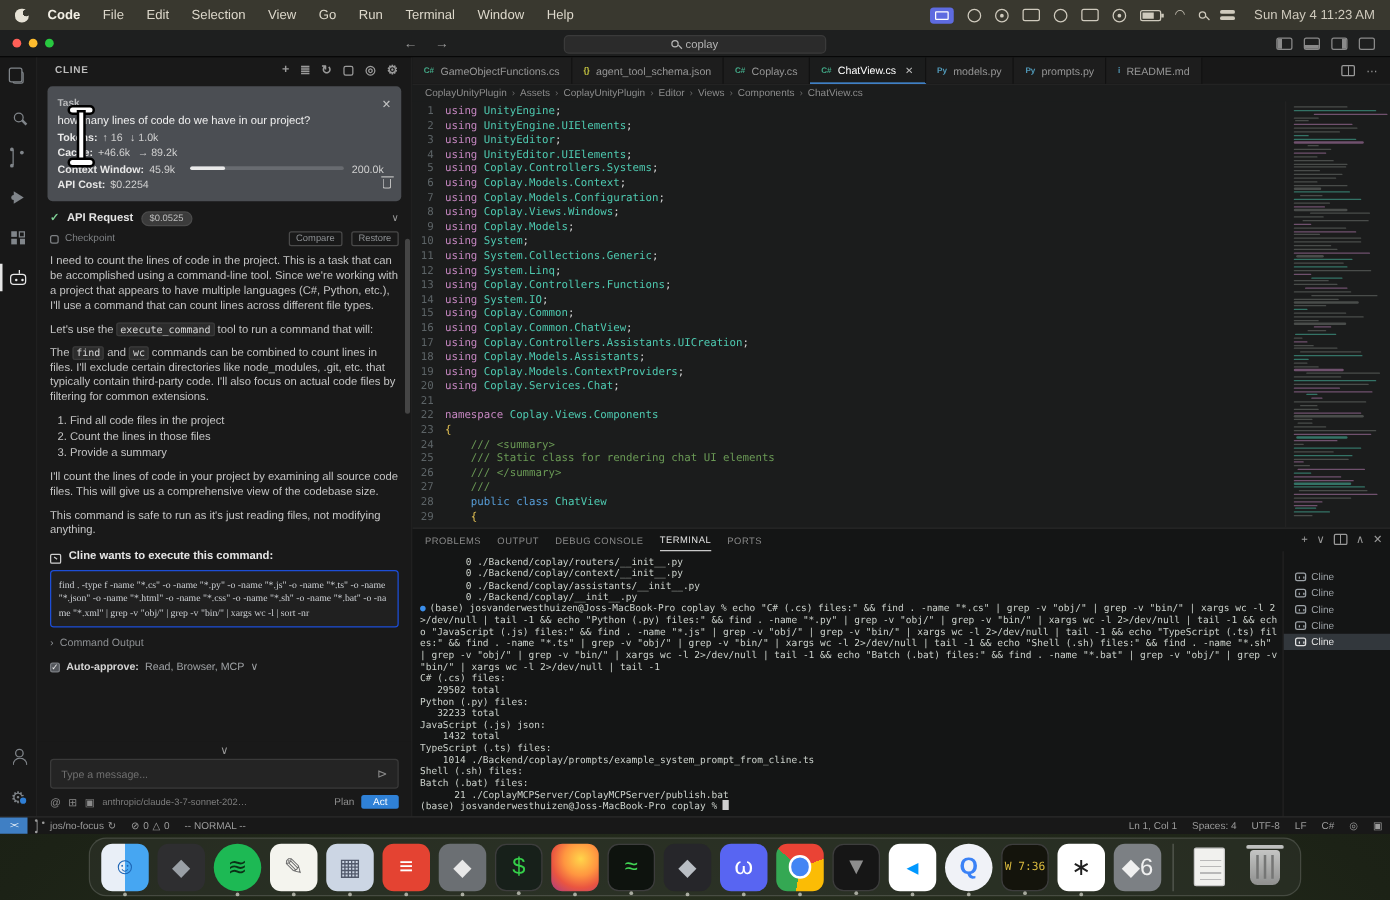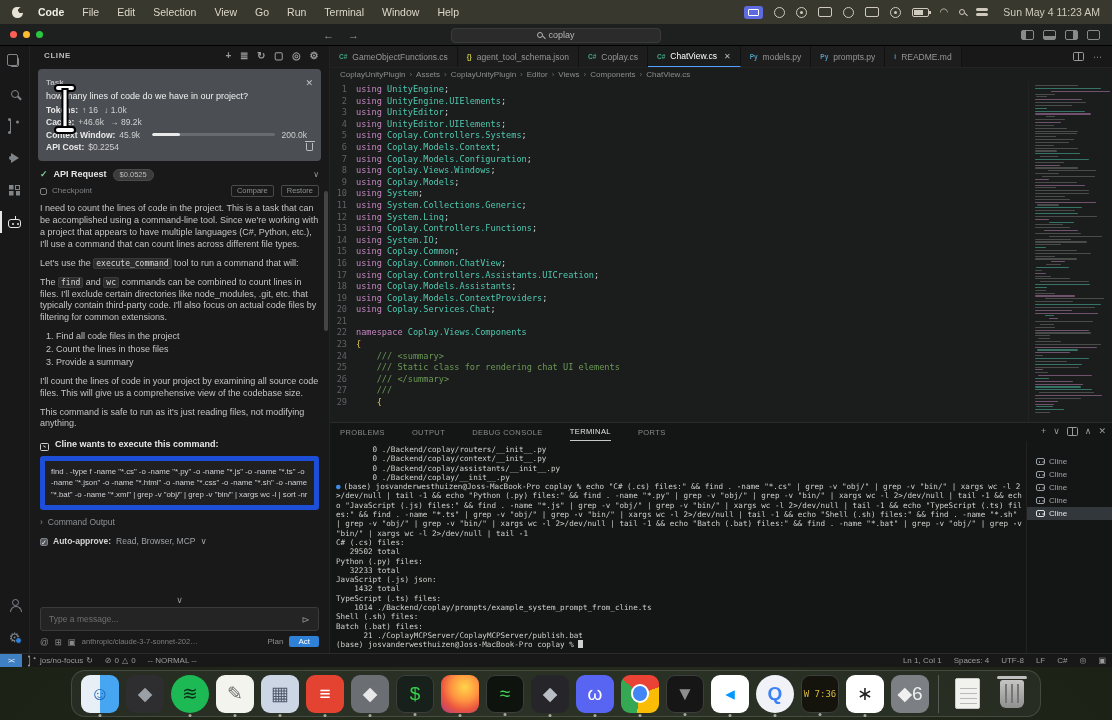--- a/index.html
+++ b/index.html
@@ -110,22 +110,22 @@
   .chk-btn{border:1px solid #4a4a4a;border-radius:2px;padding:0 5px;color:#8d9093;font-size:7.5px;}
   .chk-btn:last-child{margin-left:2px;}
   .chk-spacer{margin-left:auto;}
   .sb-p{margin:0 0 7px 0;}
   .code-pill{font-family:"DejaVu Sans Mono",monospace;font-size:8px;background:#2c2c2c;border:1px solid #3a3a3a;border-radius:2px;padding:0 2px;color:#d8d8d8;}
   .sb-ol{margin:0 0 7px 0;padding-left:16px;}
   .sb-ol li{margin:1px 0;}
   .cmd-header{display:flex;align-items:flex-end;gap:6px;font-weight:bold;color:#e6e6e6;margin:9px 0 5px 0;}
   .ic-term{width:9px;height:8px;border:1px solid #cfcfcf;border-radius:1.5px;position:relative;flex:none;}
   .ic-term::before{content:'';position:absolute;left:1.5px;top:1.5px;width:3px;height:1px;background:#cfcfcf;transform:rotate(35deg);}
-  .cmd-block{background:#202020;border:5px solid #1d4ed8;border-radius:3px;padding:5px 6px;
-    font-family:Liberation Sans, sans-serif;font-size:7.8px;line-height:1.45;color:#cdd0d4;word-break:break-all;white-space:pre-wrap;margin-bottom:7px;}
+  .cmd-block{background:#202020;border:1px solid #1d4ed8;border-radius:3px;padding:5px 6px;
+    font-family:Liberation Serif, serif;font-size:7.8px;line-height:1.45;color:#cdd0d4;word-break:break-all;white-space:pre-wrap;margin-bottom:7px;}
   .out-row{color:#8d9093;font-size:8.5px;display:flex;align-items:center;gap:5px;margin-bottom:8px;}
   .auto-row{display:flex;align-items:center;gap:5px;font-size:8.5px;color:#9fa2a5;}
   .auto-chk{width:8px;height:8px;background:#53565b;border:1px solid #7a7d82;border-radius:2px;color:#e8e8e8;
     font-size:7px;line-height:8px;text-align:center;flex:none;}
   .auto-b{font-weight:bold;color:#d4d4d4;}
   .sb-bottom{position:absolute;left:0;right:0;bottom:0;background:#191919;padding:2px 10px 6px 10px;}
   .sb-chev{text-align:center;color:#9a9a9a;font-size:9px;line-height:10px;}
   .sb-input{margin-top:2px;height:24px;background:#242424;border:1px solid #3a3a3a;border-radius:3px;display:flex;
     align-items:center;padding:0 8px;color:#6f6f6f;font-size:8.5px;}
   .send-ic{margin-left:auto;color:#8a8a8a;font-size:10px;}
@@ -151,21 +151,21 @@
   .codearea{flex:1;overflow:hidden;padding-top:3px;}
   .cl{display:flex;height:11.6px;font-family:"DejaVu Sans Mono",monospace;font-size:8.6px;line-height:11.6px;white-space:pre;}
   .ln{width:26px;text-align:right;padding-right:9px;color:#5c6366;flex:none;}
   .tk-kw{color:#c586c0;}.tk-ns{color:#4ec9b0;}.tk-pn{color:#d4d4d4;}.tk-cm{color:#6a9955;}
   .tk-bl{color:#569cd6;}.tk-ty{color:#4ec9b0;}.tk-br{color:#e8c555;}
   .minimap{width:84px;flex:none;background:#1b1c1c;border-left:1px solid #222;padding:4px 4px 0 6px;overflow:hidden;}
   .mm-line{height:1.1px;margin-bottom:1.75px;border-radius:1px;}
 
   
   .tpanel{height:231px;flex:none;background:#141515;border-top:1px solid #2a2a2a;position:relative;display:flex;flex-direction:column;}
-  .tp-header{height:18px;display:flex;align-items:center;gap:27px;padding:0 10px;font-size:7.5px;letter-spacing:0.4px;color:#8a8a8a;flex:none;}
+  .tp-header{height:18px;display:flex;align-items:center;gap:13px;padding:0 10px;font-size:7.5px;letter-spacing:0.4px;color:#8a8a8a;flex:none;}
   .tp-tab{height:100%;display:flex;align-items:center;}
   .tp-tab.active{color:#e4e4e4;border-bottom:1px solid #c9c9c9;}
   .tp-icons{position:absolute;right:6px;top:3px;display:flex;gap:7px;color:#9a9a9a;font-size:9px;align-items:center;}
   .tp-body{flex:1;display:flex;min-height:0;}
   .tcontent{flex:1;padding:4px 0 0 6px;overflow:hidden;font-family:"DejaVu Sans Mono",monospace;font-size:7.6px;line-height:9.3px;color:#ccd2cc;}
   .tl{white-space:pre-wrap;word-break:break-all;}
   .blue-dot{color:#3b8eea;margin-right:3px;}
   .tcursor{display:inline-block;width:4.4px;height:8px;background:#d0d0d0;vertical-align:-1px;}
   .tsessions{width:86px;flex:none;border-left:1px solid #222;padding-top:14px;font-size:8px;color:#9da3a8;}
   .tsession{height:13px;display:flex;align-items:center;padding-left:9px;gap:4px;}
@@ -480,20 +480,21 @@
               <div class="cl"><span class="ln">18</span><span><span class="tk-kw">using</span><span class="tk-ns"> Coplay.Models.Assistants</span><span class="tk-pn">;</span></span></div>
               <div class="cl"><span class="ln">19</span><span><span class="tk-kw">using</span><span class="tk-ns"> Coplay.Models.ContextProviders</span><span class="tk-pn">;</span></span></div>
               <div class="cl"><span class="ln">20</span><span><span class="tk-kw">using</span><span class="tk-ns"> Coplay.Services.Chat</span><span class="tk-pn">;</span></span></div>
               <div class="cl"><span class="ln">21</span><span></span></div>
               <div class="cl"><span class="ln">22</span><span><span class="tk-kw">namespace</span><span class="tk-ns"> Coplay.Views.Components</span></span></div>
               <div class="cl"><span class="ln">23</span><span><span class="tk-br">{</span></span></div>
               <div class="cl"><span class="ln">24</span><span><span class="tk-cm">    /// &lt;summary&gt;</span></span></div>
               <div class="cl"><span class="ln">25</span><span><span class="tk-cm">    /// Static class for rendering chat UI elements</span></span></div>
               <div class="cl"><span class="ln">26</span><span><span class="tk-cm">    /// &lt;/summary&gt;</span></span></div>
               <div class="cl"><span class="ln">27</span><span><span class="tk-cm">    ///</span></span></div>
+              <div class="cl"><span class="ln">28</span><span><span class="tk-bl">    public class</span><span class="tk-ty"> ChatView</span></span></div>
               <div class="cl"><span class="ln">29</span><span><span class="tk-br">    {</span></span></div>
             </div>
           <div class="minimap" id="minimap">
               <div class="mm-line" style="width: 42.8234px; background: rgba(195, 200, 195, 0.28);"></div>
               <div class="mm-line" style="width: 66.2255px; background: rgba(78, 201, 176, 0.5);"></div>
               <div class="mm-line" style="width: 59.1936px; background: rgba(197, 134, 192, 0.5); margin-left: 15.958px;"></div>
               <div class="mm-line" style="width: 19.578px; background: rgba(195, 200, 195, 0.28);"></div>
               <div class="mm-line" style="width: 10.542px; background: rgba(195, 200, 195, 0.28); margin-left: 1.1519px;"></div>
               <div class="mm-line" style="width: 47.4211px; background: rgba(197, 134, 192, 0.5);"></div>
               <div class="mm-line" style="width: 51.4734px; background: rgba(195, 200, 195, 0.28);"></div>

